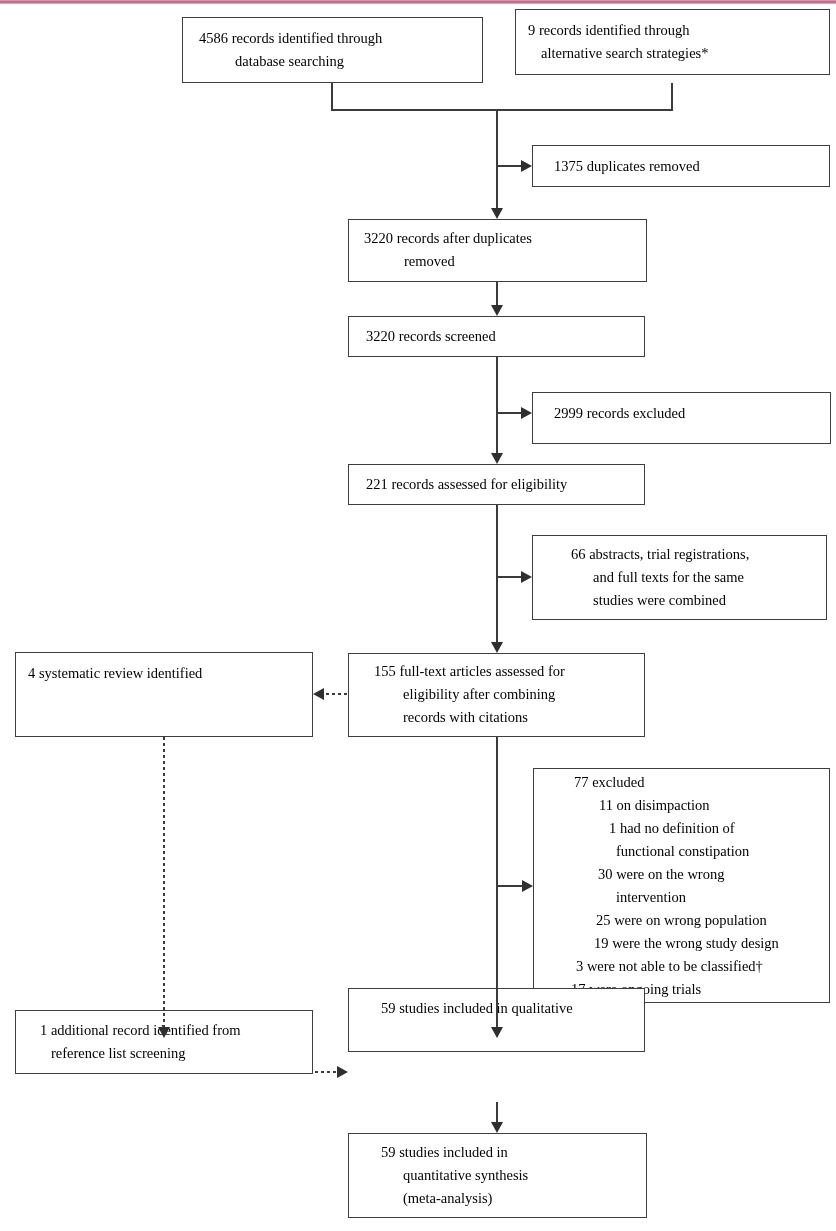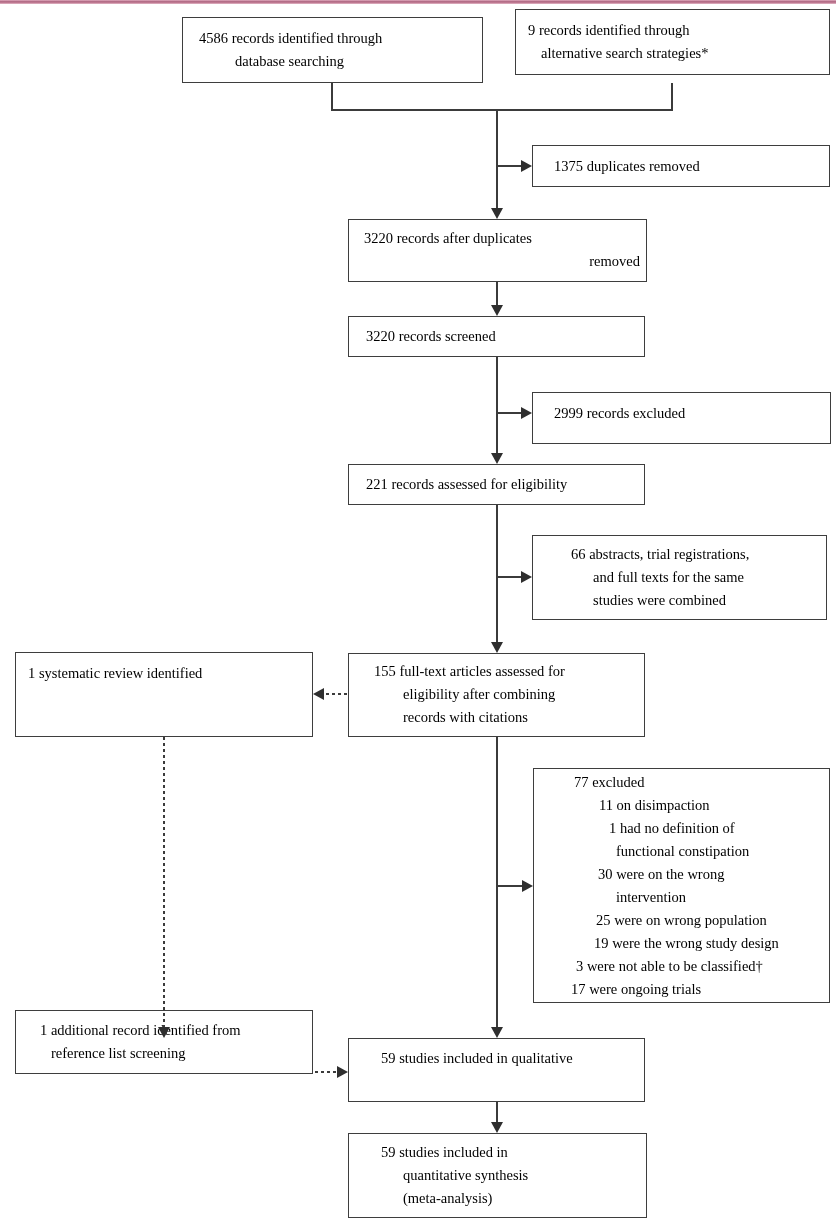--- a/index.html
+++ b/index.html
@@ -38,21 +38,21 @@
   #box-dup{left:532px;top:145px;width:298px;height:42px;padding:9px 6px 0 21px;}
   #box-afterdup{left:348px;top:219px;width:299px;height:63px;padding:7px 6px 0 15px;}
   #box-screened{left:348px;top:316px;width:297px;height:41px;padding:8px 6px 0 17px;}
   #box-excl2999{left:532px;top:392px;width:299px;height:52px;padding:9px 6px 0 21px;}
   #box-assessed{left:348px;top:464px;width:297px;height:41px;padding:8px 6px 0 17px;}
   #box-combined{left:532px;top:535px;width:295px;height:85px;padding:7px 6px 0 38px;}
   #box-fulltext{left:348px;top:653px;width:297px;height:84px;padding:6px 6px 0 25px;}
   #box-sysrev{left:15px;top:652px;width:298px;height:85px;padding:9px 6px 0 12px;}
   #box-excl77{left:533px;top:768px;width:297px;height:235px;padding:2px 4px 0 37px;}
   #box-addrec{left:15px;top:1010px;width:298px;height:64px;padding:8px 6px 0 24px;}
-  #box-qual{left:348px;top:1038px;width:297px;height:64px;padding:8px 6px 0 32px;}
+  #box-qual{left:348px;top:988px;width:297px;height:64px;padding:8px 6px 0 32px;}
   #box-quant{left:348px;top:1133px;width:299px;height:85px;padding:7px 6px 0 32px;}
 </style>
 </head>
 <body>
 
 <div id="figure">
   <div id="top-rule"></div>
 
   <div class="box" id="box-db">
       <div class="bline" style="padding-left: 0px;">4586 records identified through</div>
@@ -60,21 +60,21 @@
     </div>
   <div class="box" id="box-alt">
       <div class="bline" style="padding-left: 0px;">9 records identified through</div>
       <div class="bline" style="padding-left: 13px;">alternative search strategies*</div>
     </div>
   <div class="box" id="box-dup">
       <div class="bline" style="padding-left: 0px;">1375 duplicates removed</div>
     </div>
   <div class="box" id="box-afterdup">
       <div class="bline" style="padding-left: 0px;">3220 records after duplicates</div>
-      <div class="bline" style="padding-left: 40px; text-align: right;">removed</div>
+      <div class="bline" style="padding-left: 40px;">removed</div>
     </div>
   <div class="box" id="box-screened">
       <div class="bline" style="padding-left: 0px;">3220 records screened</div>
     </div>
   <div class="box" id="box-excl2999">
       <div class="bline" style="padding-left: 0px;">2999 records excluded</div>
     </div>
   <div class="box" id="box-assessed">
       <div class="bline" style="padding-left: 0px;">221 records assessed for eligibility</div>
     </div>
@@ -82,21 +82,21 @@
       <div class="bline" style="padding-left: 0px;">66 abstracts, trial registrations,</div>
       <div class="bline" style="padding-left: 22px;">and full texts for the same</div>
       <div class="bline" style="padding-left: 22px;">studies were combined</div>
     </div>
   <div class="box" id="box-fulltext">
       <div class="bline" style="padding-left: 0px;">155 full-text articles assessed for</div>
       <div class="bline" style="padding-left: 29px;">eligibility after combining</div>
       <div class="bline" style="padding-left: 29px;">records with citations</div>
     </div>
   <div class="box" id="box-sysrev">
-      <div class="bline" style="padding-left: 0px;">1 systematic review identified</div>
+      <div class="bline" style="padding-left: 0px;">4 systematic review identified</div>
     </div>
   <div class="box" id="box-excl77">
       <div class="bline" style="padding-left: 3px;">77 excluded</div>
       <div class="bline" style="padding-left: 28px;">11 on disimpaction</div>
       <div class="bline" style="padding-left: 38px;">1 had no definition of</div>
       <div class="bline" style="padding-left: 45px;">functional constipation</div>
       <div class="bline" style="padding-left: 27px;">30 were on the wrong</div>
       <div class="bline" style="padding-left: 45px;">intervention</div>
       <div class="bline" style="padding-left: 25px;">25 were on wrong population</div>
       <div class="bline" style="padding-left: 23px;">19 were the wrong study design</div>

